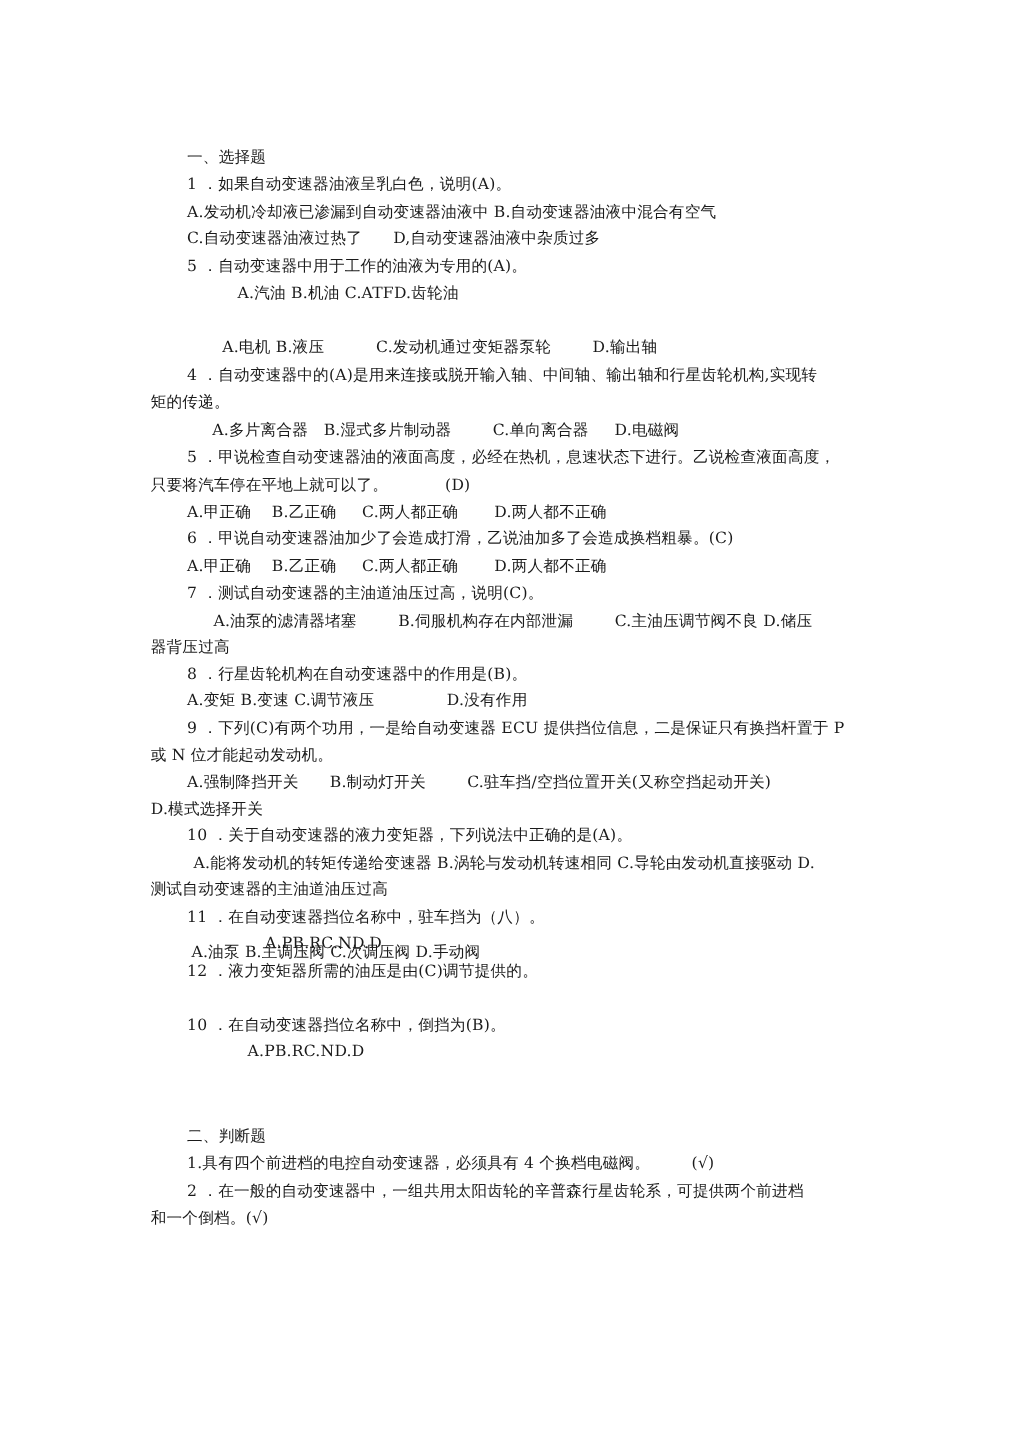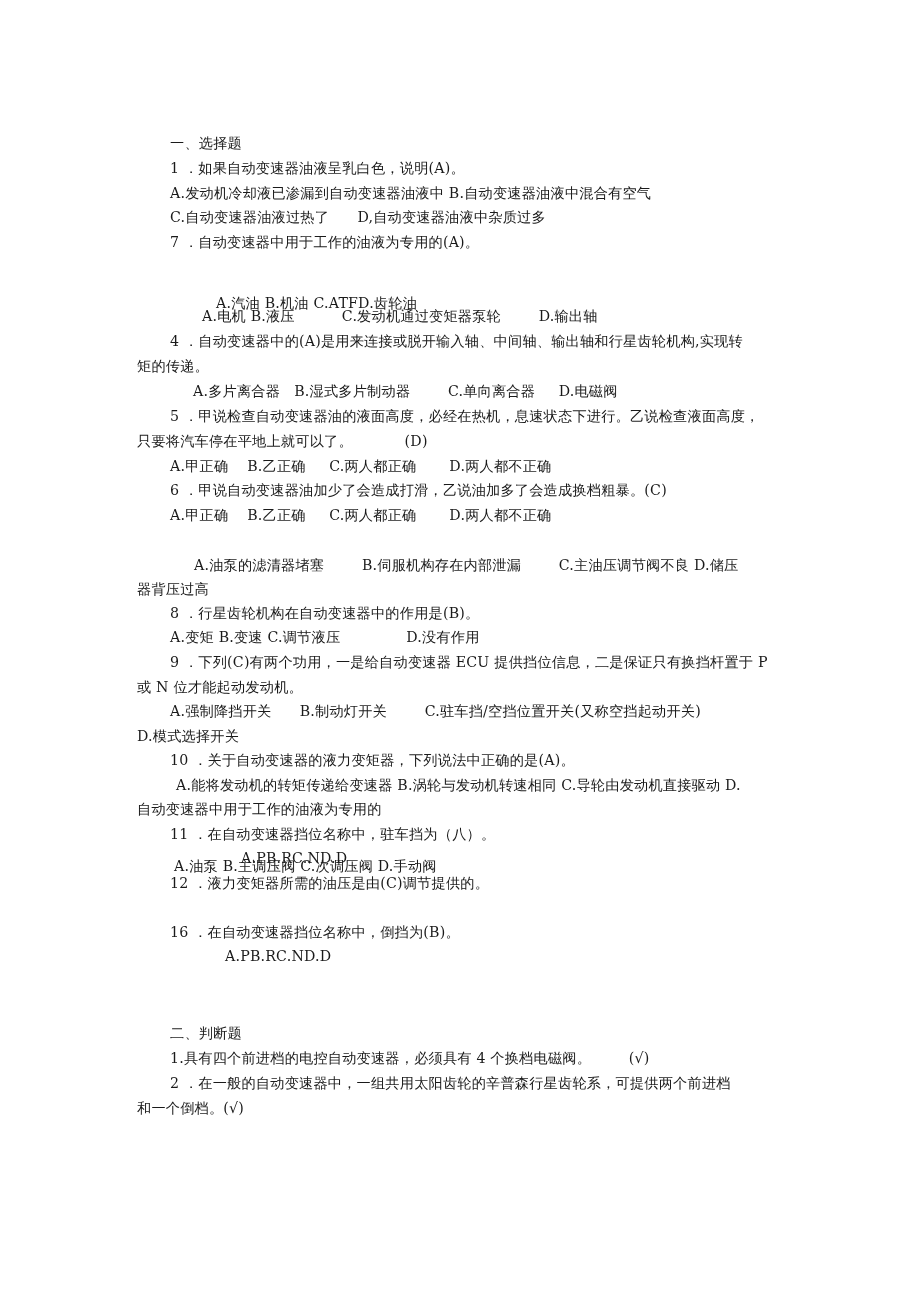--- a/index.html
+++ b/index.html
@@ -9,45 +9,46 @@
   .line { position: absolute; white-space: pre; font-size: 14.2px; line-height: 20px; letter-spacing: 0.2px; }
 </style>
 </head>
 <body>
 
 <div class="page" id="page">
     <div class="line" style="left: 170px; top: 133px;">一、选择题</div>
     <div class="line" style="left: 170px; top: 158px;">1 ．如果自动变速器油液呈乳白色，说明(A)。</div>
     <div class="line" style="left: 170px; top: 183px;">A.发动机冷却液已渗漏到自动变速器油液中 B.自动变速器油液中混合有空气</div>
     <div class="line" style="left: 170px; top: 207px;">C.自动变速器油液过热了      D,自动变速器油液中杂质过多</div>
-    <div class="line" style="left: 170px; top: 232px;">7 ．自动变速器中用于工作的油液为专用的(A)。</div>
-    <div class="line" style="left: 216px; top: 257px; margin-top: 36px;">A.汽油 B.机油 C.ATFD.齿轮油</div>
+    <div class="line" style="left: 170px; top: 232px;">5 ．自动变速器中用于工作的油液为专用的(A)。</div>
+    <div class="line" style="left: 216px; top: 257px;">A.汽油 B.机油 C.ATFD.齿轮油</div>
     <div class="line" style="left: 202px; top: 306px;">A.电机 B.液压          C.发动机通过变矩器泵轮        D.输出轴</div>
     <div class="line" style="left: 170px; top: 331px;">4 ．自动变速器中的(A)是用来连接或脱开输入轴、中间轴、输出轴和行星齿轮机构,实现转</div>
     <div class="line" style="left: 137px; top: 356px;">矩的传递。</div>
     <div class="line" style="left: 193px; top: 381px;">A.多片离合器   B.湿式多片制动器        C.单向离合器     D.电磁阀</div>
     <div class="line" style="left: 170px; top: 406px;">5 ．甲说检查自动变速器油的液面高度，必经在热机，息速状态下进行。乙说检查液面高度，</div>
     <div class="line" style="left: 137px; top: 431px;">只要将汽车停在平地上就可以了。           (D)</div>
     <div class="line" style="left: 170px; top: 456px;">A.甲正确    B.乙正确     C.两人都正确       D.两人都不正确</div>
     <div class="line" style="left: 170px; top: 480px;">6 ．甲说自动变速器油加少了会造成打滑，乙说油加多了会造成换档粗暴。(C)</div>
     <div class="line" style="left: 170px; top: 505px;">A.甲正确    B.乙正确     C.两人都正确       D.两人都不正确</div>
+    <div class="line" style="left: 170px; top: 530px;">7 ．测试自动变速器的主油道油压过高，说明(C)。</div>
     <div class="line" style="left: 170px; top: 555px; margin-left: 24px;">A.油泵的滤清器堵塞        B.伺服机构存在内部泄漏        C.主油压调节阀不良 D.储压</div>
     <div class="line" style="left: 137px; top: 579px;">器背压过高</div>
     <div class="line" style="left: 170px; top: 603px;">8 ．行星齿轮机构在自动变速器中的作用是(B)。</div>
     <div class="line" style="left: 170px; top: 627px;">A.变矩 B.变速 C.调节液压              D.没有作用</div>
     <div class="line" style="left: 170px; top: 652px;">9 ．下列(C)有两个功用，一是给自动变速器 ECU 提供挡位信息，二是保证只有换挡杆置于 P</div>
     <div class="line" style="left: 137px; top: 677px;">或 N 位才能起动发动机。</div>
     <div class="line" style="left: 170px; top: 701px;">A.强制降挡开关      B.制动灯开关        C.驻车挡/空挡位置开关(又称空挡起动开关)</div>
     <div class="line" style="left: 137px; top: 726px;">D.模式选择开关</div>
     <div class="line" style="left: 170px; top: 750px;">10 ．关于自动变速器的液力变矩器，下列说法中正确的是(A)。</div>
     <div class="line" style="left: 176px; top: 775px;">A.能将发动机的转矩传递给变速器 B.涡轮与发动机转速相同 C.导轮由发动机直接驱动 D.</div>
-    <div class="line" style="left: 137px; top: 799px;">自动变速器中用于工作的油液为专用的</div>
+    <div class="line" style="left: 137px; top: 799px;">测试自动变速器的主油道油压过高</div>
     <div class="line" style="left: 170px; top: 824px;">11 ．在自动变速器挡位名称中，驻车挡为（八）。</div>
     <div class="line" style="left: 241px; top: 848px;">A.PB.RC.ND.D</div>
     <div class="line" style="left: 170px; top: 873px;">12 ．液力变矩器所需的油压是由(C)调节提供的。</div>
     <div class="line" style="left: 174px; top: 856px;">A.油泵 B.主调压阀 C.次调压阀 D.手动阀</div>
-    <div class="line" style="left: 170px; top: 922px;">16 ．在自动变速器挡位名称中，倒挡为(B)。</div>
+    <div class="line" style="left: 170px; top: 922px;">10 ．在自动变速器挡位名称中，倒挡为(B)。</div>
     <div class="line" style="left: 225px; top: 946px;">A.PB.RC.ND.D</div>
     <div class="line" style="left: 170px; top: 1023px;">二、判断题</div>
     <div class="line" style="left: 170px; top: 1048px;">1.具有四个前进档的电控自动变速器，必须具有 4 个换档电磁阀。        (√)</div>
     <div class="line" style="left: 170px; top: 1073px;">2 ．在一般的自动变速器中，一组共用太阳齿轮的辛普森行星齿轮系，可提供两个前进档</div>
     <div class="line" style="left: 137px; top: 1098px;">和一个倒档。(√)</div>
   </div>
 
 </body></html>

